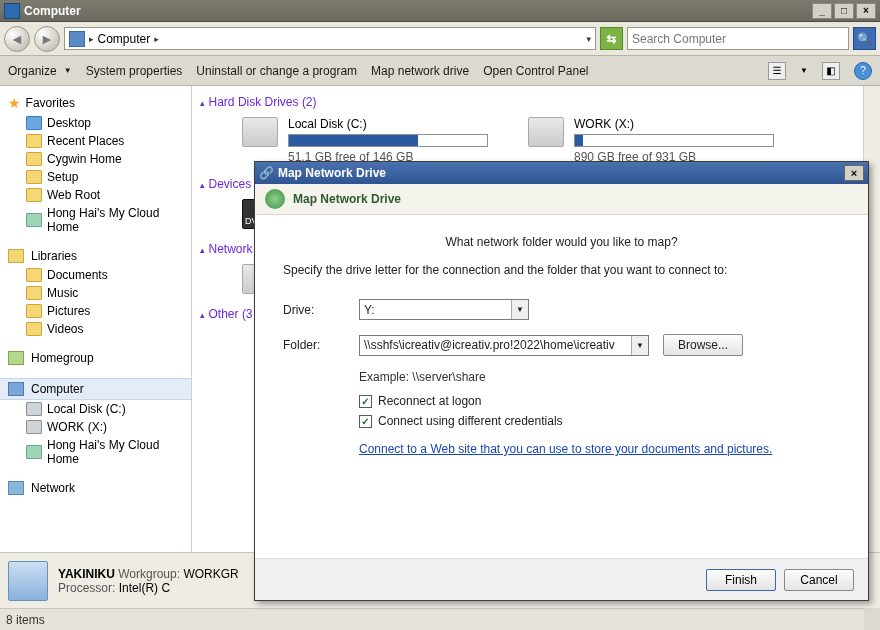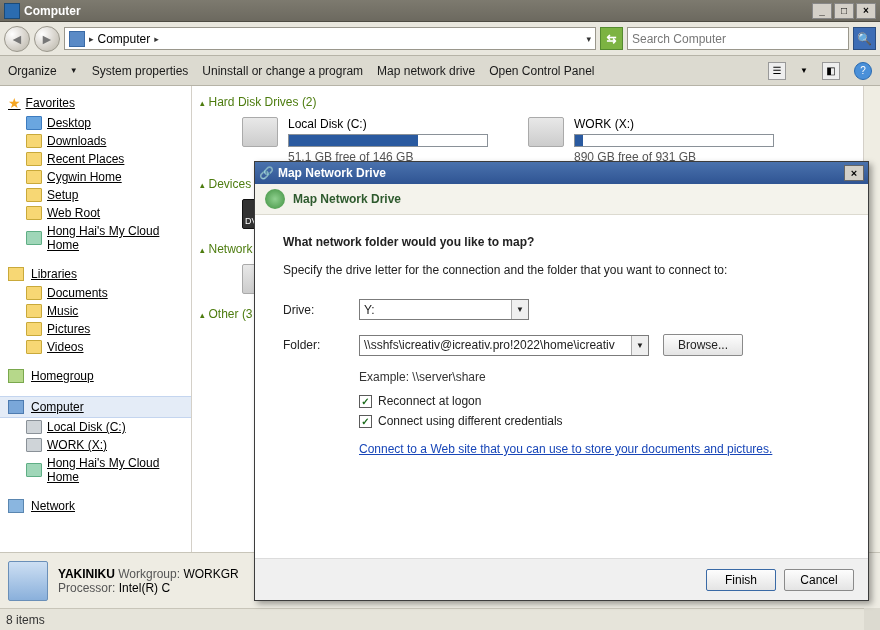--- a/index.html
+++ b/index.html
@@ -47,42 +47,42 @@
   .breadcrumb .bicon{ width:16px;height:16px;background:#5a8ac6;border:1px solid #3a6aa6;}
   .breadcrumb .tri{ font-size:9px; color:#333;}
   .refreshbtn{ width:23px;height:23px;background:#7cb342;border:1px solid #558b2f;display:flex;align-items:center;justify-content:center;color:#fff;font-weight:bold;}
   .searchbox{ width:222px;height:23px;background:#fff;border:1px solid #9a978c;display:flex;align-items:center;padding:0 4px;color:#777;}
   .searchbtn{width:23px;height:23px;background:#3d6db5;border:1px solid #2a4d80;display:flex;align-items:center;justify-content:center;color:#fff;}
   
   .cmdbar{
     height:30px; background:transparent; display:flex; align-items:center;
     padding:0 8px; gap:14px; border-bottom:1px solid #b6b3a7;
   }
-  .cmdbar .cmd{ color:#1a1a1a; cursor:default; display:flex; align-items:center; gap:13px;}
+  .cmdbar .cmd{ color:#1a1a1a; cursor:default; display:flex; align-items:center; gap:7px;}
   .cmdbar .spacer{flex:1;}
   .smallicon{width:18px;height:18px;border:1px solid #999;background:#eee;display:flex;align-items:center;justify-content:center;font-size:10px;}
   
   .body {
     position:absolute; top:86px; bottom:22px; left:0; right:0;
     display:flex; background:#fff;
   }
-  .sidebar{ width:192px; border-right:1px solid #d4d0c8; overflow:hidden; padding:6px 0;text-decoration:underline;}
+  .sidebar{ width:192px; border-right:1px solid #d4d0c8; overflow:hidden; padding:6px 0;}
   .treehdr{ display:flex; align-items:center; gap:5px; padding:3px 8px; font-weight:normal;}
   .treehdr.fav::before{content:"★"; color:#f5a623; font-size:14px;}
   .treeitem{ display:flex; align-items:center; gap:5px; padding:2px 0 2px 26px; cursor:default;}
   .treeitem .ic{width:16px;height:14px; background:#6aa6e0; border:1px solid #3d7cc0; border-radius:1px; flex:none;}
   .treeitem .ic.fld{background:#f7d774;border-color:#c9a93a;}
   .treeitem .ic.drv{background:#cfd4d8;border-color:#8a9198;}
   .treeitem .ic.cld{background:#9fd6b8;border-color:#5fae85;}
   .treehdr .lic{width:16px;height:14px;background:#f7d774;border:1px solid #c9a93a;margin-right:2px;}
   .treehdr.comp{background:#e4ecf7;border-top:1px solid #c4d5ef;border-bottom:1px solid #c4d5ef;}
   .treehdr.comp .lic{background:#7aa7d9;border-color:#4d7bb0;}
   .sep{height:10px;}
   .content{ flex:1; position:relative; overflow:hidden; }
-  .grouphdr{ padding:9px 8px 4px 8px; color:#4d7c0f;}
+  .grouphdr{ padding:9px 8px 4px 8px; color:#6d28d9;}
   .grouphdr .caret{font-size:9px;margin-right:4px;}
   .drives{ display:flex; gap:40px; padding:4px 8px 4px 50px; }
   .drive{ display:flex; gap:10px; align-items:flex-start;}
   .drive .dico{width:36px;height:30px;background:linear-gradient(#e8e8e8,#ccc);border:1px solid #aaa;border-radius:2px;}
   .drive .dinfo{display:flex;flex-direction:column;gap:3px;min-width:200px;}
   .progress{width:200px;height:13px;border:1px solid #8a9198;background:#fff;}
   .progress .fill{height:100%;background:#2a5aa0;}
   
   .details{
     position:absolute; left:0; right:0; bottom:22px;
@@ -106,21 +106,21 @@
     font-weight:bold;
   }
   .modal .mtitle .mspacer{flex:1;}
   .modal .mtitle .mclose{width:20px;height:16px;background:#d4d0c8;border:1px solid #666;color:#000;display:flex;align-items:center;justify-content:center;font-weight:bold;font-size:11px;}
   .modal .mheader{
     height:31px; background:#f4f3ec; border-bottom:1px solid #dcdad0;
     display:flex;align-items:center;padding:0 10px; gap:8px; font-weight:bold; color:#2e5a2e;
   }
   .modal .mheader .hic{width:20px;height:20px;background:radial-gradient(circle,#8fd08f,#3e8f3e);border-radius:50%;}
   .modal .mbody{flex:1; padding:20px 28px 8px 28px; color:#222;}
-  .modal .q{font-weight:bold; margin-bottom:14px;}
+  .modal .q{font-weight:normal; margin-bottom:14px;text-align:center;}
   .modal .desc{margin-bottom:22px;}
   .frow{display:flex;align-items:center;margin-bottom:14px;}
   .frow .flabel{width:76px;}
   .select, .combo{
     height:21px; border:1px solid #7b7b7b; background:#fff; display:flex; align-items:center;
     padding:0 4px; position:relative;
   }
   .select{width:170px;}
   .combo{width:290px;}
   .ddarrow{position:absolute;right:0;top:0;width:17px;height:100%;border-left:1px solid #aaa;background:#efefef;display:flex;align-items:center;justify-content:center;font-size:8px;}
@@ -188,24 +188,20 @@
 </div>
 
 <div class="body">
   <div class="sidebar">
     <div class="treehdr fav">
         <span>Favorites</span>
       </div>
     <div class="treeitem">
         <div class="ic"></div>
         <span>Desktop</span>
-      </div>
-    <div class="treeitem">
-        <div class="ic fld"></div>
-        <span>Downloads</span>
       </div>
     <div class="treeitem">
         <div class="ic fld"></div>
         <span>Recent Places</span>
       </div>
     <div class="treeitem">
         <div class="ic fld"></div>
         <span>Cygwin Home</span>
       </div>
     <div class="treeitem">

